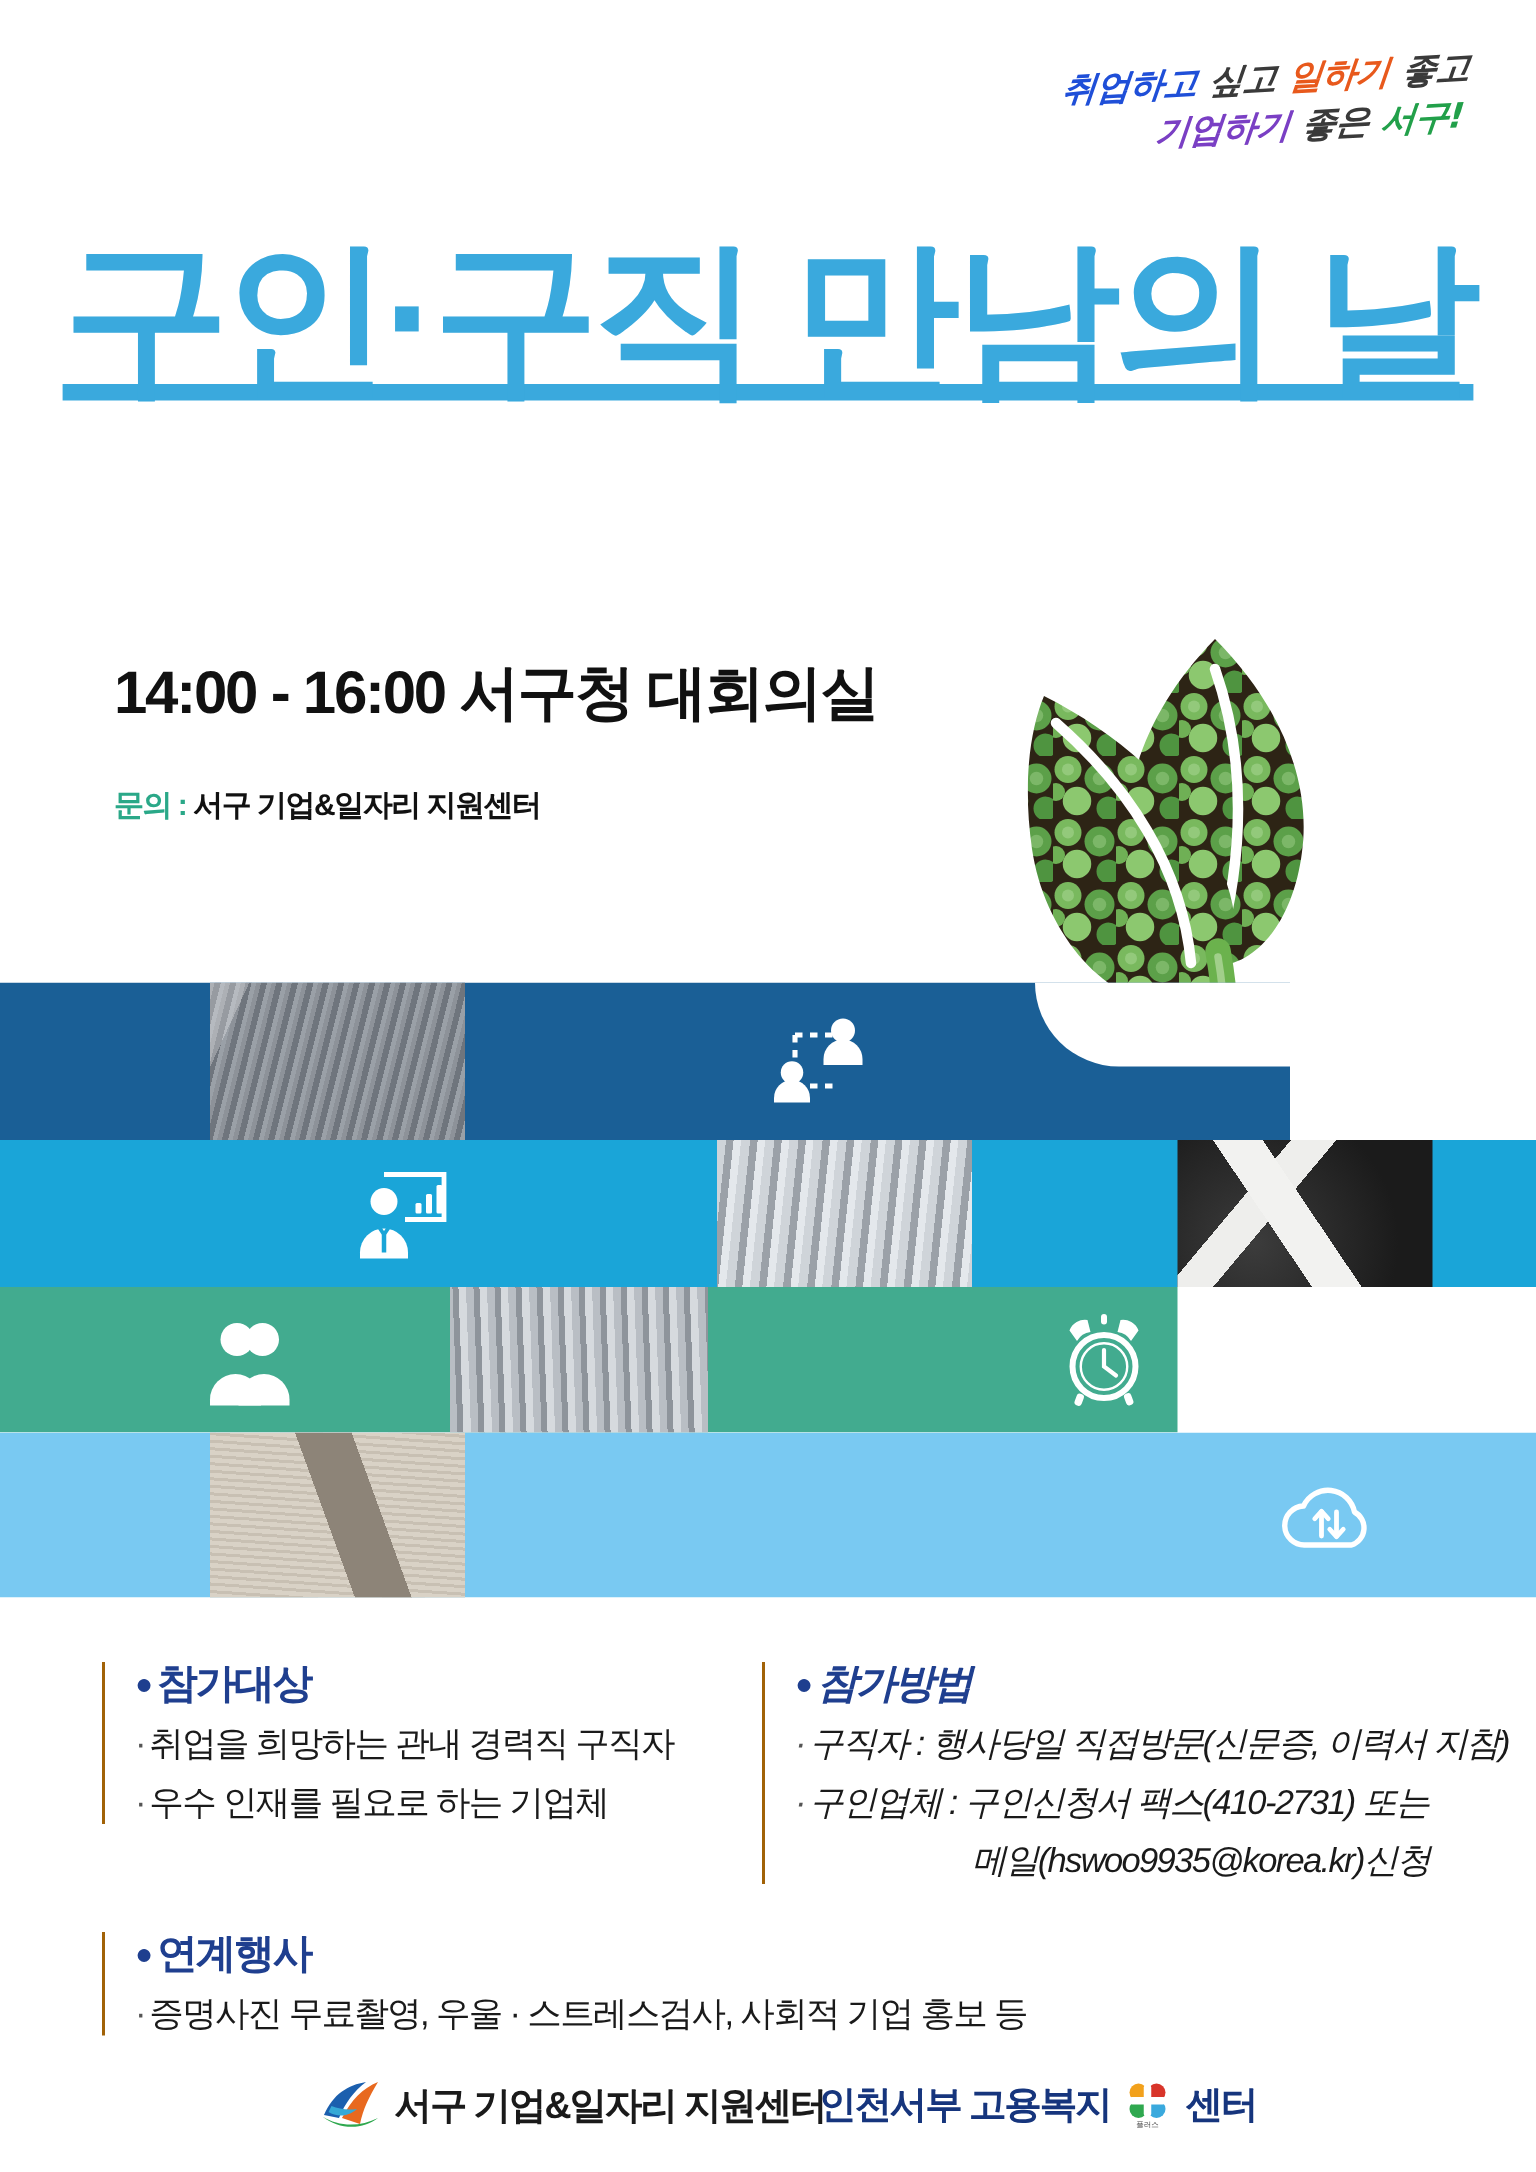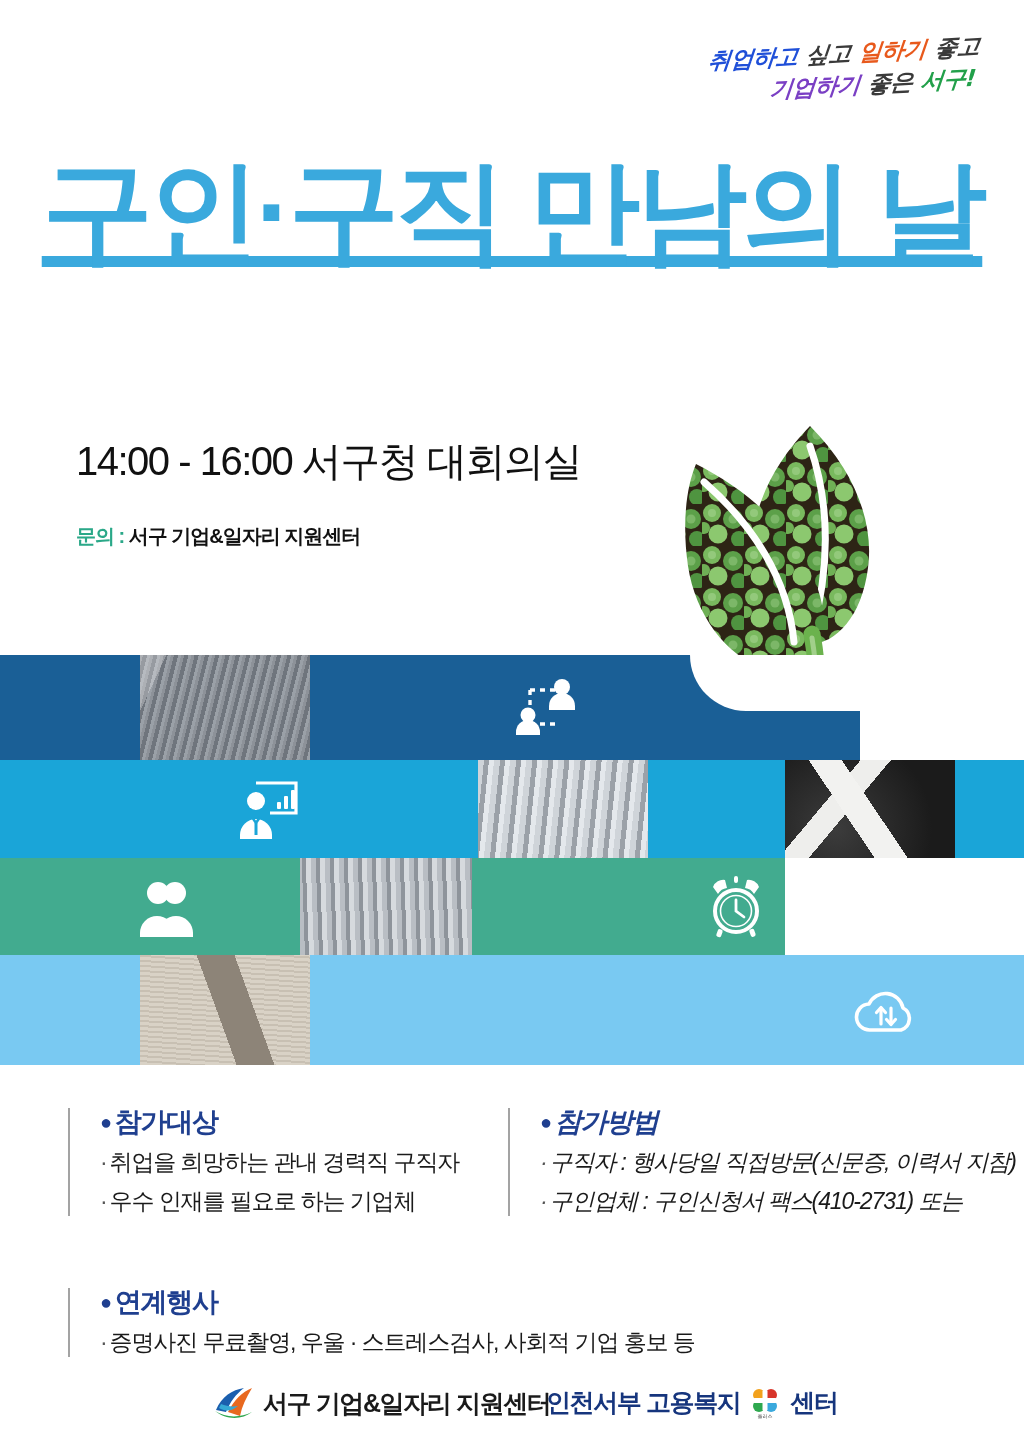--- a/index.html
+++ b/index.html
@@ -38,21 +38,21 @@
     color:#3aa9dd; letter-spacing:-5px;text-decoration:underline;
   }
 
   
   .info { position:absolute; top:408px; left:76px; width:560px; }
   .line-date { white-space:nowrap; line-height:1; }
   .d-year { font-size:40px; font-weight:700; color:#111; letter-spacing:-1px; }
   .d-num  { font-size:60px; font-weight:700; color:#3aab92; letter-spacing:-2px; }
   .d-day  { font-size:34px; font-weight:500; color:#111; letter-spacing:-1px; }
   .line-time {
-    margin-top:26px; font-size:40px; font-weight:400;
+    margin-top:26px; font-size:40px; font-weight:700;
     color:#111; letter-spacing:-1.5px; white-space:nowrap;
   }
   .line-contact {
     margin-top:34px; font-size:20px; font-weight:700;
     letter-spacing:-1px; white-space:nowrap; color:#111;
   }
   .c-label { color:#2aa888; }
   .line-tel {
     margin-top:14px; padding-left:62px; font-size:26px; font-weight:700;
     letter-spacing:0px; white-space:nowrap; color:#111;
@@ -104,21 +104,21 @@
       linear-gradient(70deg, transparent 0 46%, #8d8478 46% 64%, transparent 64%),
       repeating-linear-gradient(4deg,#d9d2c6 0 3px,#c8c0b3 3px 5px),
       linear-gradient(180deg,#ded7cb,#bdb5a7);
   }
 
   
   .details { position:absolute; top:1108px; left:0; width:1024px; height:230px; }
   .col { position:absolute; top:0; }
   .col-left  { left:68px;  width:430px; }
   .col-right { left:508px; width:480px;font-style:italic; }
-  .block { position:relative; padding-left:30px; border-left:2px solid #a3a3a3; }
+  .block { position:relative; padding-left:20px; border-left:2px solid #a16207; }
   .block + .block { margin-top:72px; }
   .head {
     font-size:27px; font-weight:700; color:#1f3f8f;
     letter-spacing:-1.3px; white-space:nowrap; line-height:1.1;
   }
   .head .dot { font-size:20px; vertical-align:2px; margin-right:4px; }
   .item {
     margin-top:9px; font-size:23px; font-weight:400;
     color:#1a1a1a; letter-spacing:-1.1px; line-height:1.32; white-space:nowrap;
   }
@@ -326,20 +326,21 @@
     <div class="block">
       <div class="head">
         <span class="dot">●</span><span>참가방법</span>
       </div>
       <div class="item">
         <span class="mk">·</span><span>구직자 : 행사당일 직접방문(신문증, 이력서 지참)</span>
       </div>
       <div class="item">
         <span class="mk">·</span><span>구인업체 : 구인신청서 팩스(410-2731) 또는</span>
       </div>
+      <div class="item item-cont">메일(hswoo9935@korea.kr)신청</div>
     </div>
   </div>
 </div>
 
 <div class="footer">
 
   <div class="logo logo-1">
     <span class="logo-mark">
       <svg viewBox="0 0 40 34" xmlns="http://www.w3.org/2000/svg">
         <path d="M2 24 C8 10 18 4 30 2 C22 8 16 16 12 26 Z" fill="#1b5fae"></path>

